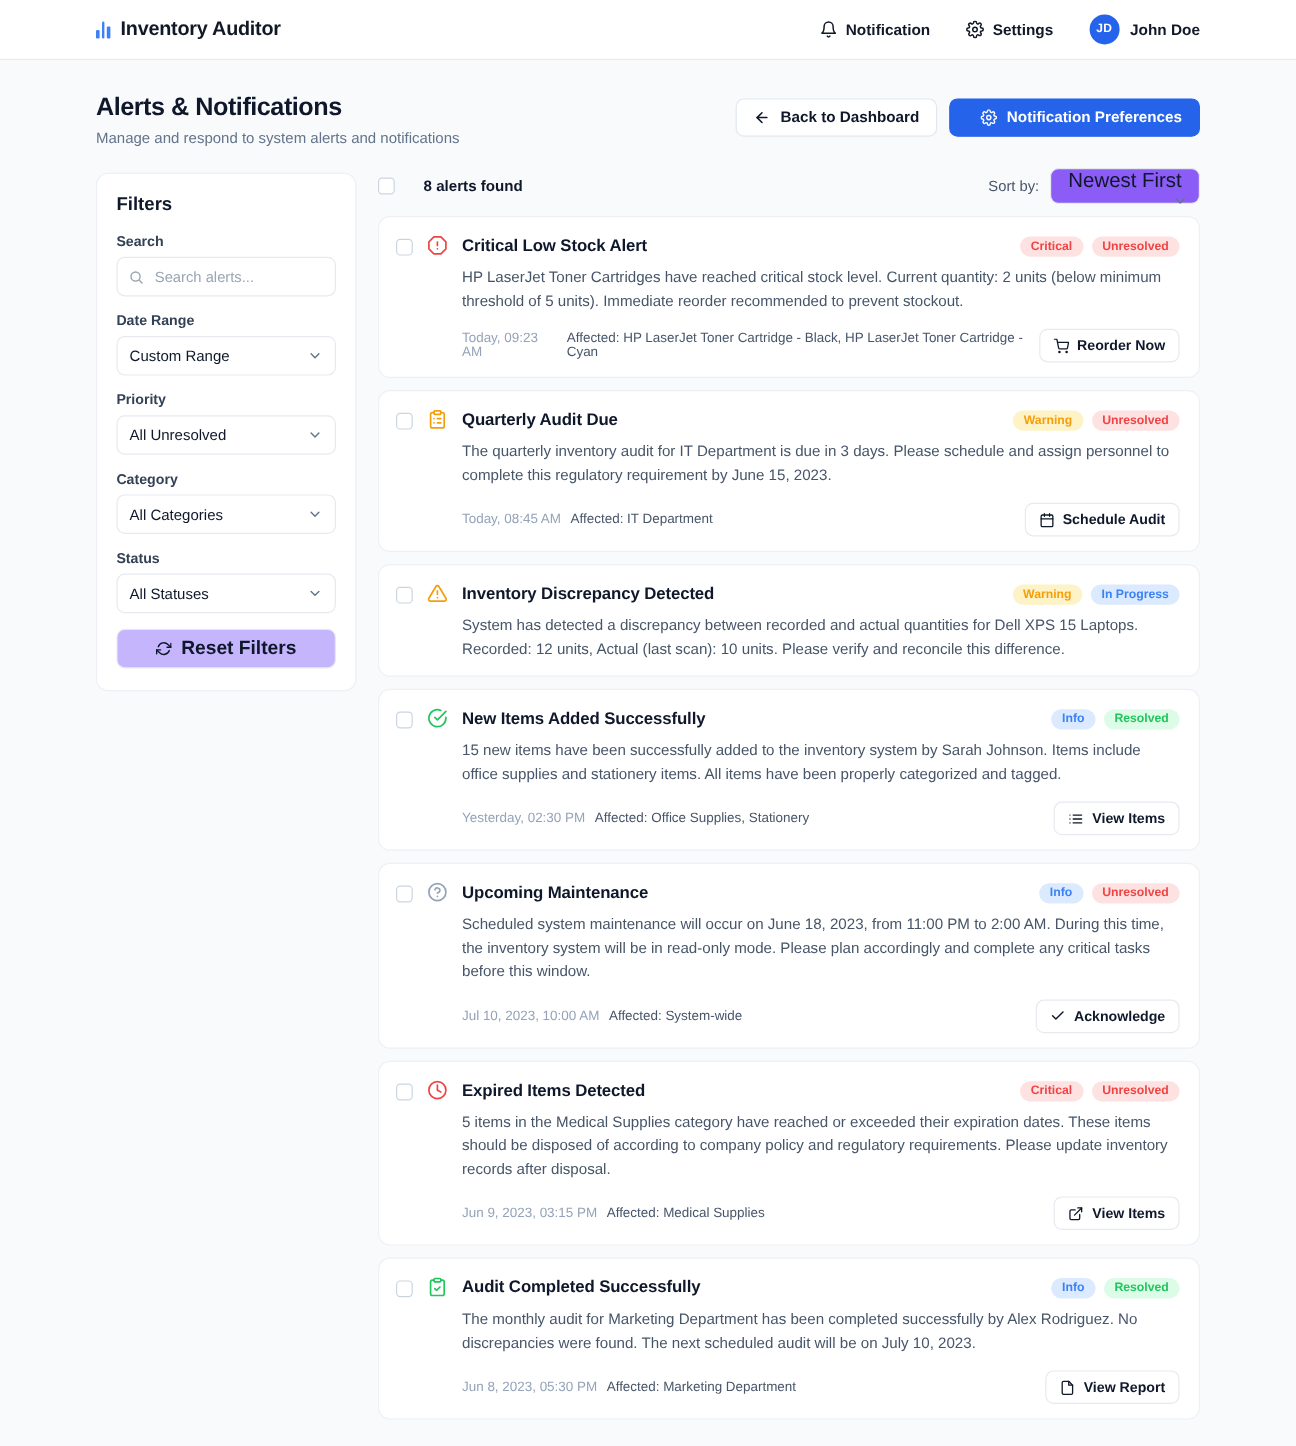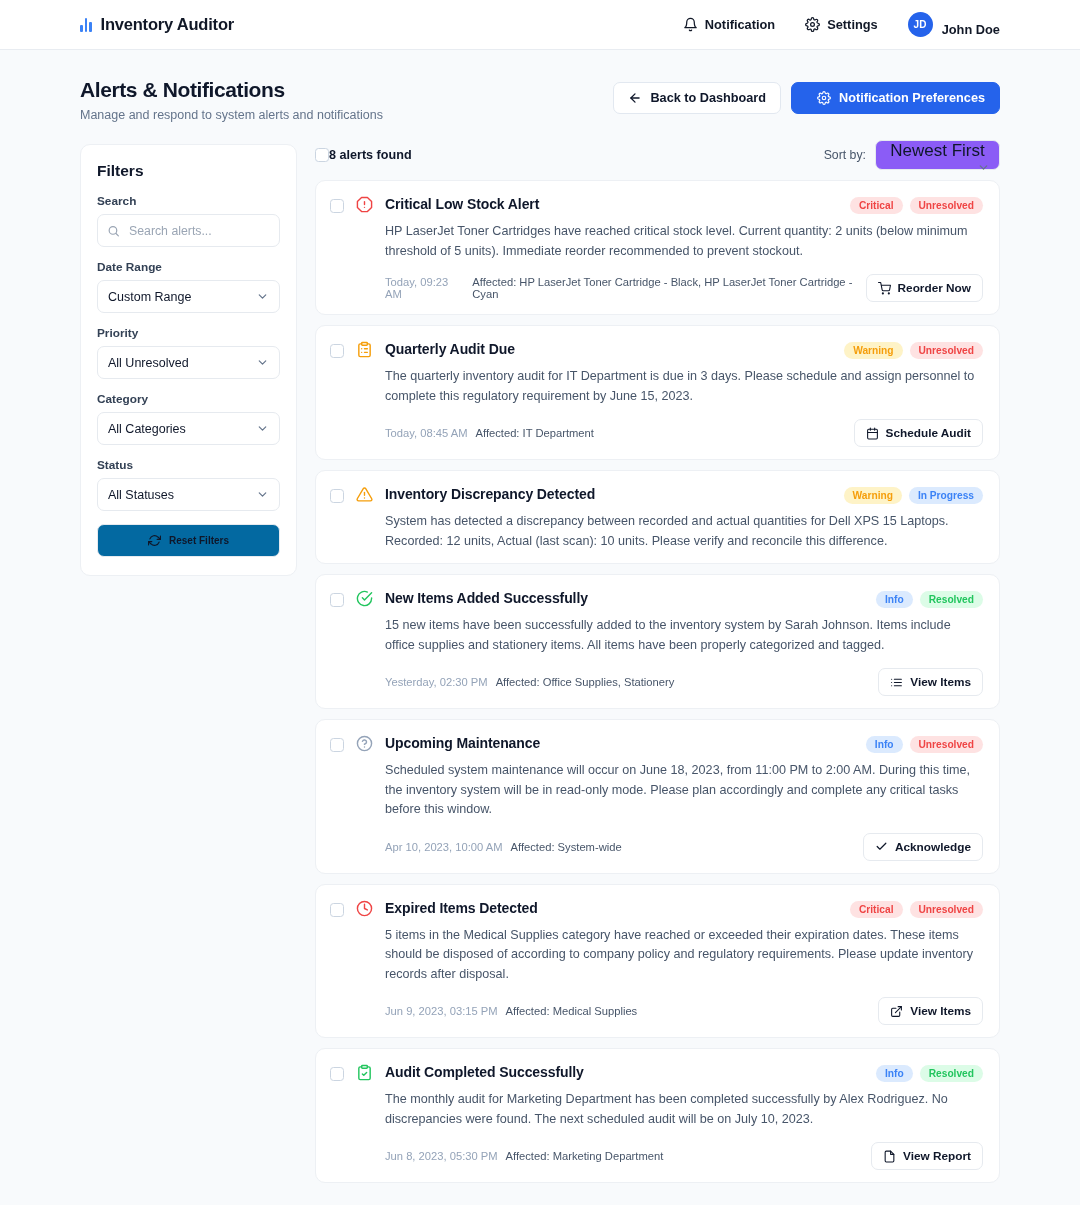--- a/index.html
+++ b/index.html
@@ -21,21 +21,21 @@
   }
   .brand { display: flex; align-items: center; gap: 9px; }
   .brand-name { font-size: 16.5px; font-weight: bold; letter-spacing: -.2px; color: #111827; }
   .bars { display: flex; align-items: flex-end; gap: 2px; height: 15px; }
   .bars i { display: block; width: 2.5px; background: #3b82f6; border-radius: 1px; }
   .bars i:nth-child(1) { height: 7px; }
   .bars i:nth-child(2) { height: 14px; }
   .bars i:nth-child(3) { height: 10px; }
   .topbar-right { margin-left: auto; display: flex; align-items: center; gap: 30px; }
   .tb-link { display: flex; align-items: center; gap: 7px; font-size: 12.8px; font-weight: bold; color: #111827; cursor: pointer; }
-  .user-chip { display: flex; align-items: flex-end; gap: 9px; cursor: pointer; }
+  .user-chip { display: flex; align-items: center; gap: 9px; cursor: pointer; }
   .avatar {
     width: 25px; height: 25px; border-radius: 50%; background: #2563eb; color: #fff;
     font-size: 10px; font-weight: bold; display: flex; align-items: center; justify-content: center;
     letter-spacing: .2px;
   }
   .user-name { font-size: 12.8px; font-weight: bold; color: #111827; }
 
   
   .page { padding: 28px 80px 0 80px; }
   .page-head { display: flex; align-items: flex-start; }
@@ -66,31 +66,31 @@
   }
   .f-input::placeholder { color: #9aa5b4; }
   .in-icon { position: absolute; left: 10px; top: 50%; transform: translateY(-50%); color: #9aa5b4; display: flex; }
   .f-select {
     width: 100%; height: 33px; border: 1px solid #e6eaef; border-radius: 7px; background: #fff;
     display: flex; align-items: center; padding: 0 10px; font-size: 12.5px; color: #0f172a; cursor: pointer;
   }
   .f-select .chev { margin-left: auto; color: #64748b; display: flex; }
   .reset-btn {
     margin-top: 5px; width: 100%; height: 33px; border: 1px solid #e6eaef; border-radius: 7px;
-    background: #0369a1; display: flex; align-items: center; justify-content: center; gap: 8px;
-    font-size: 10px; font-weight: bold; color: #0f172a; cursor: pointer;
+    background: #c4b5fd; display: flex; align-items: center; justify-content: center; gap: 8px;
+    font-size: 16px; font-weight: bold; color: #0f172a; cursor: pointer;
   }
 
   .main { flex: 1; min-width: 0; }
   .list-head { display: flex; align-items: center; height: 22px; margin-bottom: 14px; }
   .cbox {
     width: 14px; height: 14px; border: 1.4px solid #cbd5e1; border-radius: 3.5px;
     background: #fff; flex: none; cursor: pointer;
   }
-  .alerts-count { font-size: 12.6px; font-weight: bold; color: #0f172a; margin-left: 0; }
+  .alerts-count { font-size: 12.6px; font-weight: bold; color: #0f172a; margin-left: 24px; }
   .sort-wrap { margin-left: auto; display: flex; align-items: center; gap: 9px; }
   .sort-label { font-size: 12.3px; color: #475569; }
   .sort-select {
     width: 125px; height: 30px; border: 1px solid #e6eaef; border-radius: 7px; background: #8b5cf6;
     display: flex; align-items: center; padding: 0 9px; font-size: 17px; color: #0f172a; cursor: pointer; flex-direction: column;
   }
   .sort-select .chev { margin-left: auto; color: #64748b; display: flex; }
 
   
   .card {
@@ -430,21 +430,21 @@
     <div class="card-body">
       <div class="card-toprow">
         <div class="card-title">Upcoming Maintenance</div>
         <div class="badges">
           <span class="badge b-info">Info</span>
           <span class="badge b-unresolved">Unresolved</span>
         </div>
       </div>
       <div class="card-desc">Scheduled system maintenance will occur on June 18, 2023, from 11:00 PM to 2:00 AM. During this time, the inventory system will be in read-only mode. Please plan accordingly and complete any critical tasks before this window.</div>
       <div class="card-foot">
-        <span class="meta-time">Apr 10, 2023, 10:00 AM</span>
+        <span class="meta-time">Jul 10, 2023, 10:00 AM</span>
         <span class="meta-aff">Affected: System-wide</span>
         <div class="card-action">
           <span class="act-btn">
             <span>
                       <svg width="13" height="13" viewBox="0 0 24 24" fill="none" stroke="#0f172a" stroke-width="2.2" stroke-linecap="round" stroke-linejoin="round">
                         <polyline points="20 6 9 17 4 12"></polyline>
                       </svg>
                     </span>
             <span>Acknowledge</span>
           </span>

